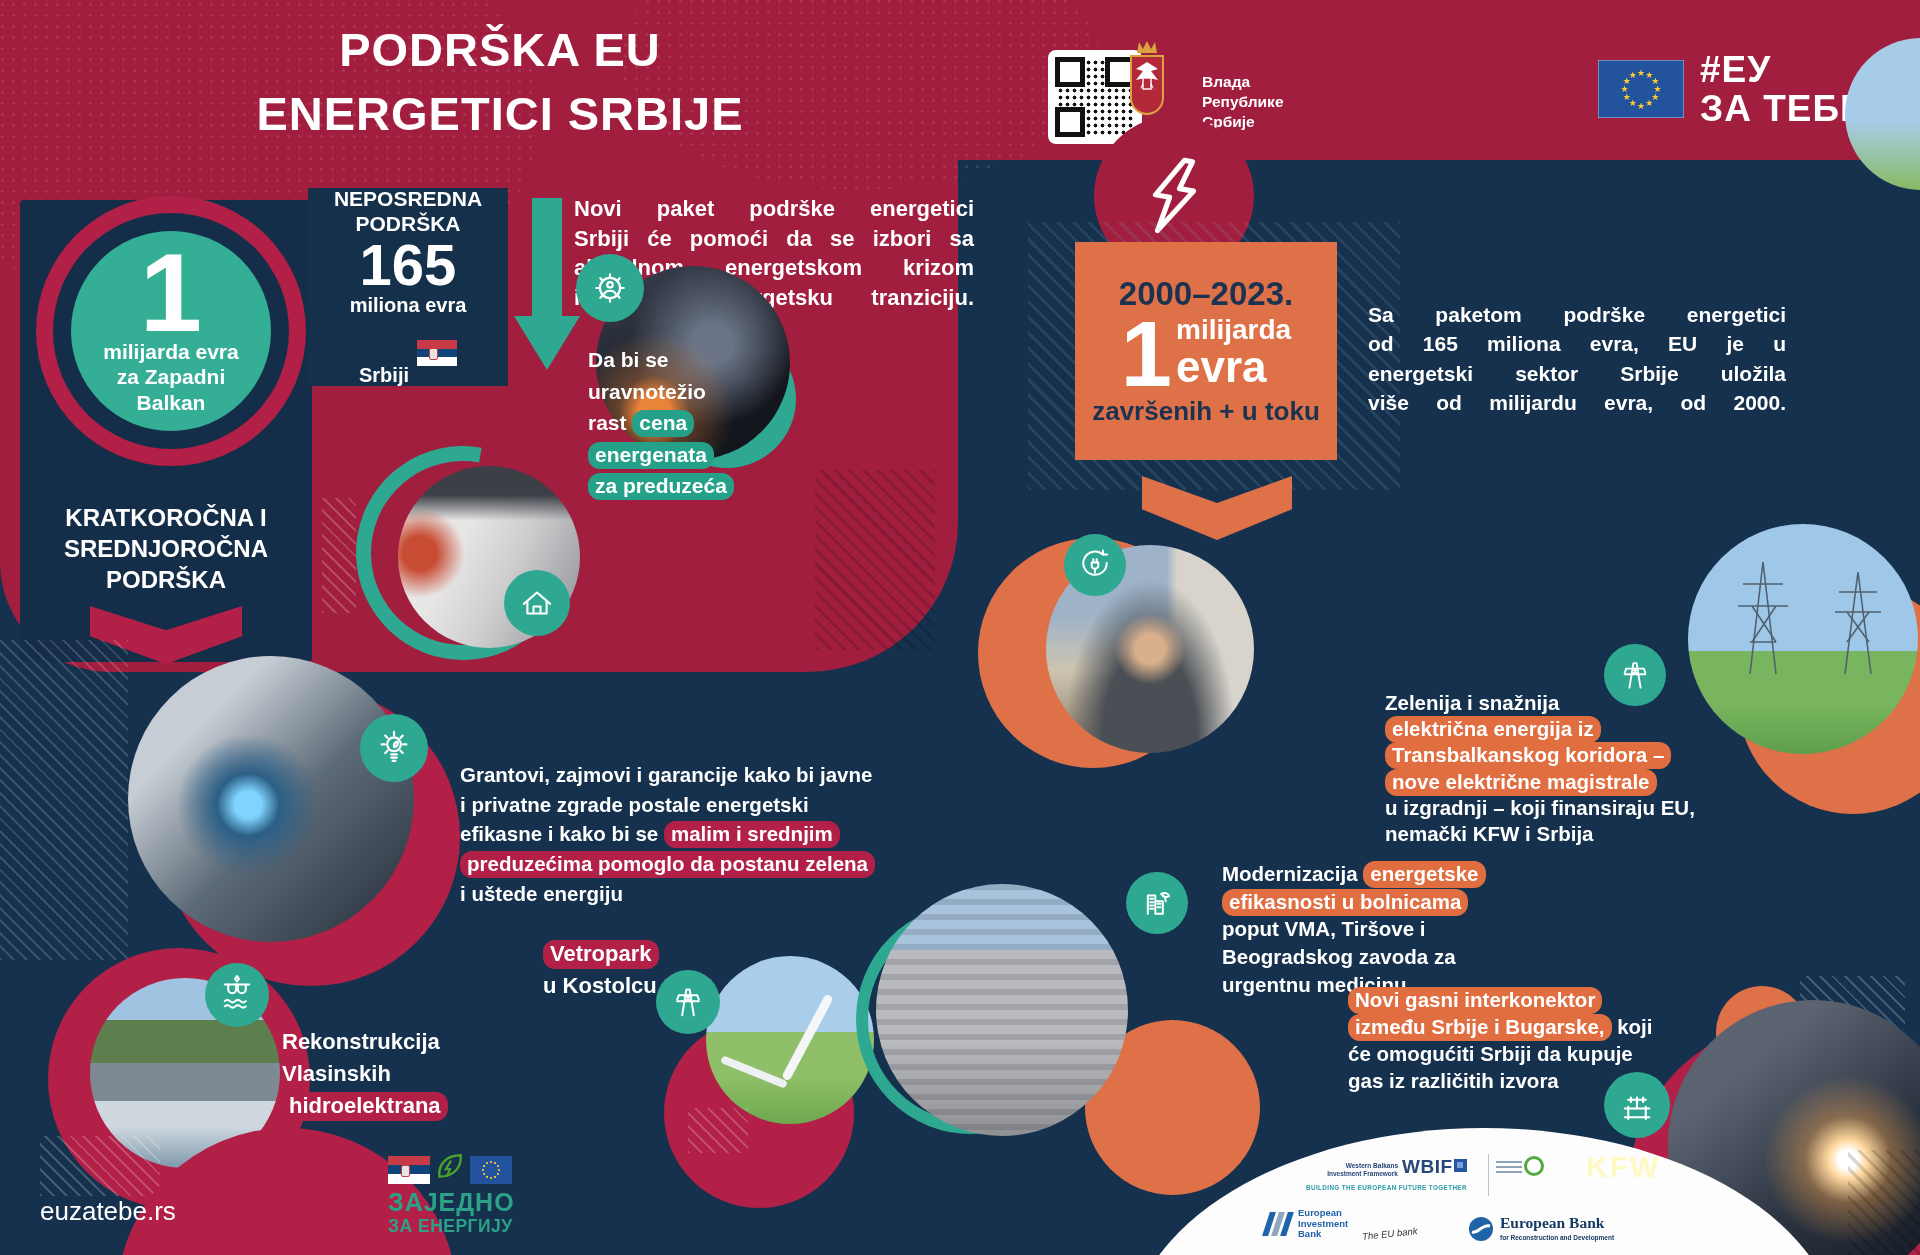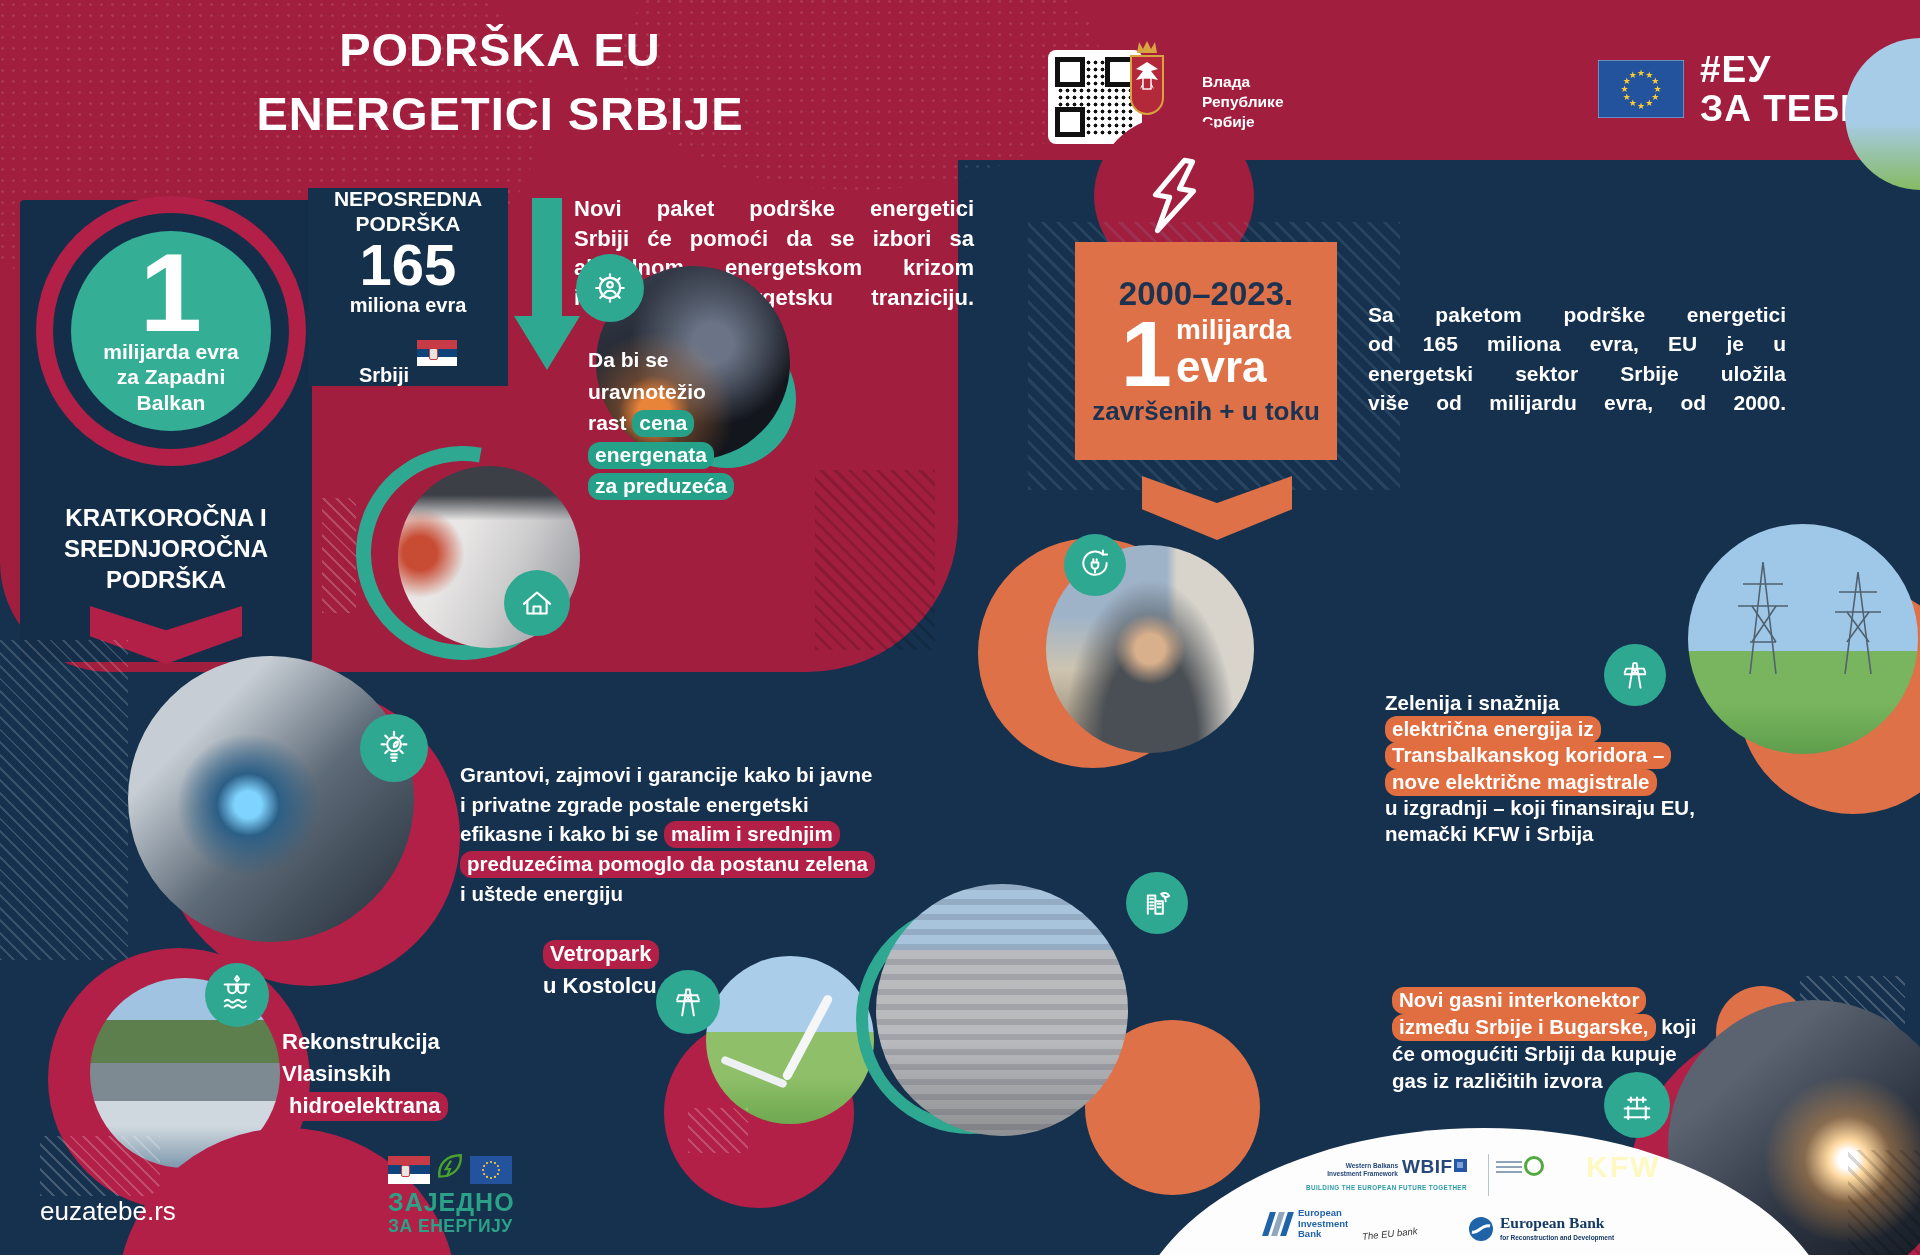--- a/index.html
+++ b/index.html
@@ -281,34 +281,39 @@
   <div class="abs circle" style="left:856px;top:904px;width:230px;height:230px;border:12px solid #2fa892;box-sizing:border-box;"></div>
   <div class="abs circle" style="left:1085px;top:1020px;width:175px;height:175px;background:#df7148;"></div>
   <div class="photo" style="left:876px;top:884px;width:252px;height:252px;background:repeating-linear-gradient(180deg,rgba(40,45,60,.16) 0 6px,transparent 6px 15px),linear-gradient(180deg,#a8c4dd 0 26%,#b9babd 26% 62%,#8f9094 100%);"></div>
   <div class="abs ic" style="left:1126px;top:872px;width:62px;height:62px;">
     <svg width="40" height="40" viewBox="0 0 48 48">
       <path d="M13 37V15h9v22M22 37h9V22h-9"></path>
       <path d="M15.8 19h3.5M15.8 23h3.5M15.8 27h3.5M15.8 31h3.5M24.8 25h3.5M24.8 29h3.5"></path>
       <path d="M29 13c4.5-2 8-1 9.5 2.5-3.5 2.5-7.5 1.5-9.5-2.5zM32 15c1.5 2 2.5 4.5 2.5 7"></path>
     </svg>
   </div>
+  <div class="abs t" style="left:1222px;top:860px;width:300px;font-size:20.5px;line-height:1.35;"><span>Modernizacija </span><span class="hl hl-orange">energetske</span><span>
+</span><span class="hl hl-orange">efikasnosti u bolnicama</span><span>
+poput VMA, Tiršove i
+Beogradskog zavoda za
+urgentnu medicinu</span></div>
 
   <div class="abs hatch-light" style="left:1800px;top:976px;width:105px;height:58px;"></div>
   <div class="abs circle" style="left:1716px;top:986px;width:92px;height:92px;background:#df7148;"></div>
   <div class="abs circle" style="left:1628px;top:1020px;width:340px;height:340px;background:#b22048;"></div>
   <div class="photo" style="left:1668px;top:1000px;width:290px;height:290px;background:radial-gradient(circle at 62% 55%,#ffffff 0 4%,#ffd9a0 8%,rgba(255,170,80,.4) 18%,transparent 35%),linear-gradient(140deg,#5a636f 0 25%,#2b3340 60%,#11151c 100%);"></div>
   <div class="abs hatch-dark" style="left:1848px;top:1150px;width:72px;height:105px;"></div>
   <div class="abs ic" style="left:1604px;top:1072px;width:66px;height:66px;">
     <svg width="42" height="42" viewBox="0 0 48 48">
       <path d="M10 28h28M10 38h28M14 26v14M34 26v14"></path>
       <path d="M24 28v-7"></path>
       <path d="M14 18h20M17 15.5v5M31 15.5v5M24 15.5v5"></path>
     </svg>
   </div>
-  <div class="abs t" style="left:1392px;top:986px;width:410px;font-size:20.5px;line-height:1.32;"><span class="hl hl-orange">Novi gasni interkonektor</span><span>
+  <div class="abs t" style="left:1348px;top:986px;width:410px;font-size:20.5px;line-height:1.32;"><span class="hl hl-orange">Novi gasni interkonektor</span><span>
 </span><span class="hl hl-orange">između Srbije i Bugarske,</span><span> koji
 će omogućiti Srbiji da kupuje
 gas iz različitih izvora</span></div>
 
   <div class="abs" style="left:1128px;top:1128px;width:712px;height:430px;background:#fdfdfd;border-radius:50%;"></div>
 
   <div class="abs t" style="left:1306px;top:1162px;width:92px;font-size:6.5px;line-height:1.2;color:#27477a;text-align:right;">Western Balkans
 Investment Framework</div>
   <div class="abs t" style="left:1402px;top:1156px;font-size:19px;color:#27477a;letter-spacing:.5px;">WBIF</div>
   <div class="abs" style="left:1454px;top:1159px;width:13px;height:13px;background:#2456a4;">

